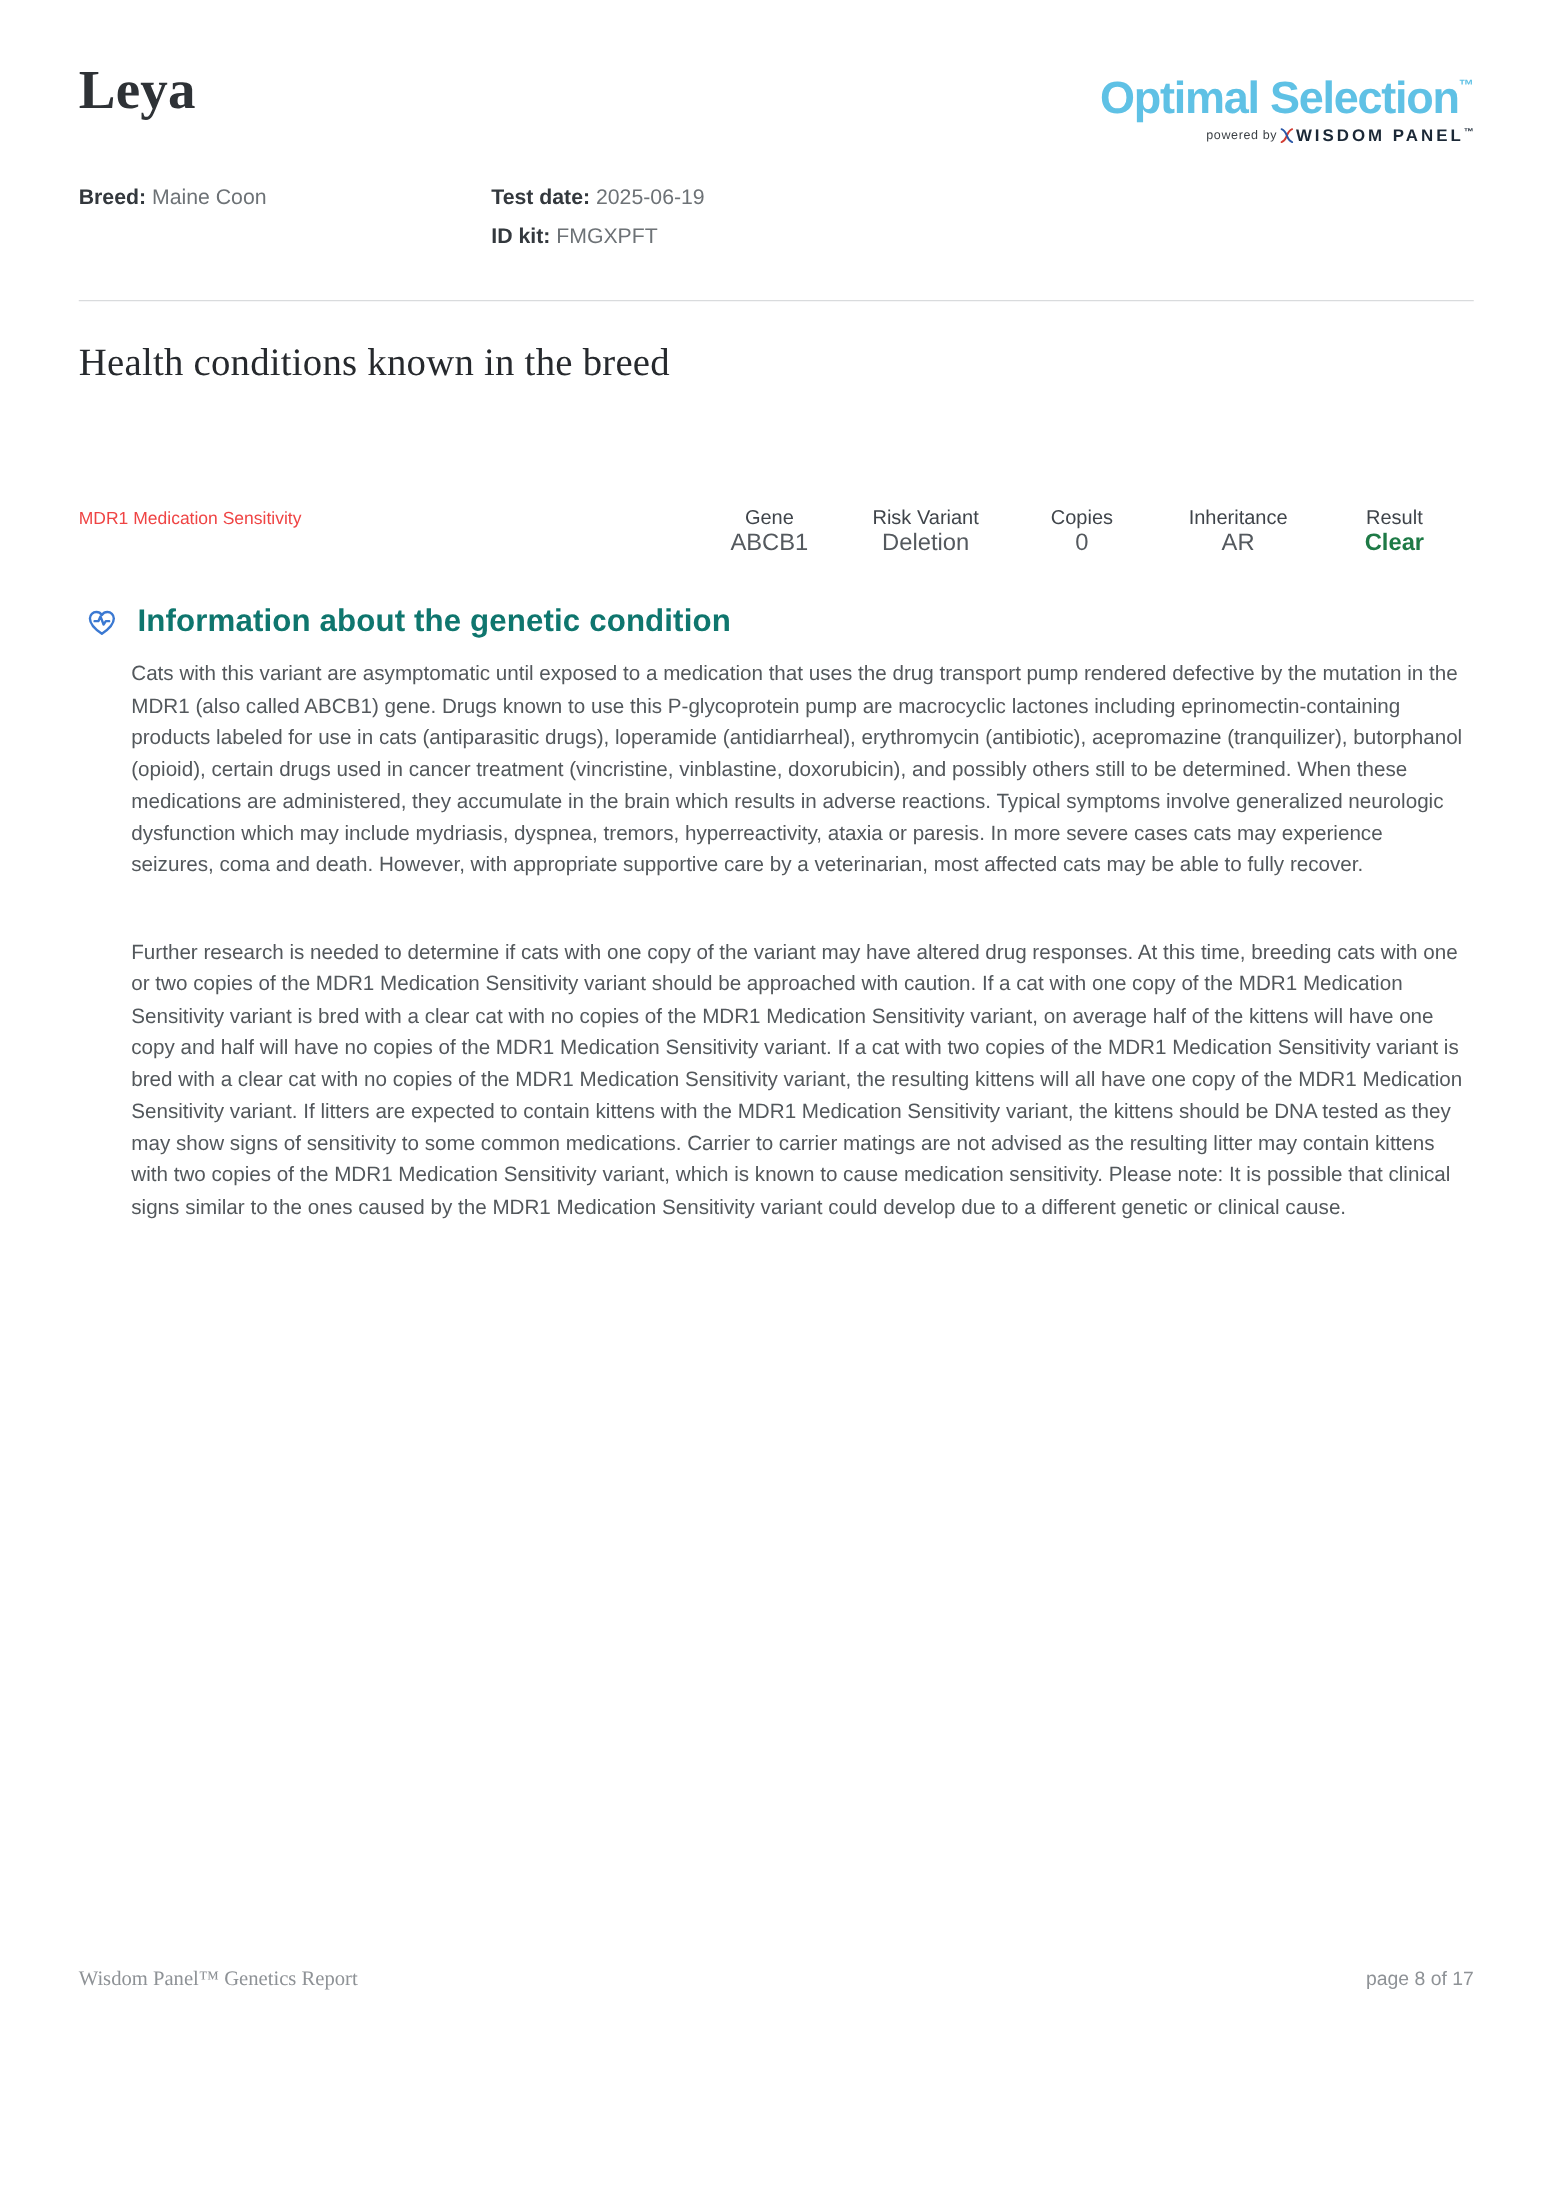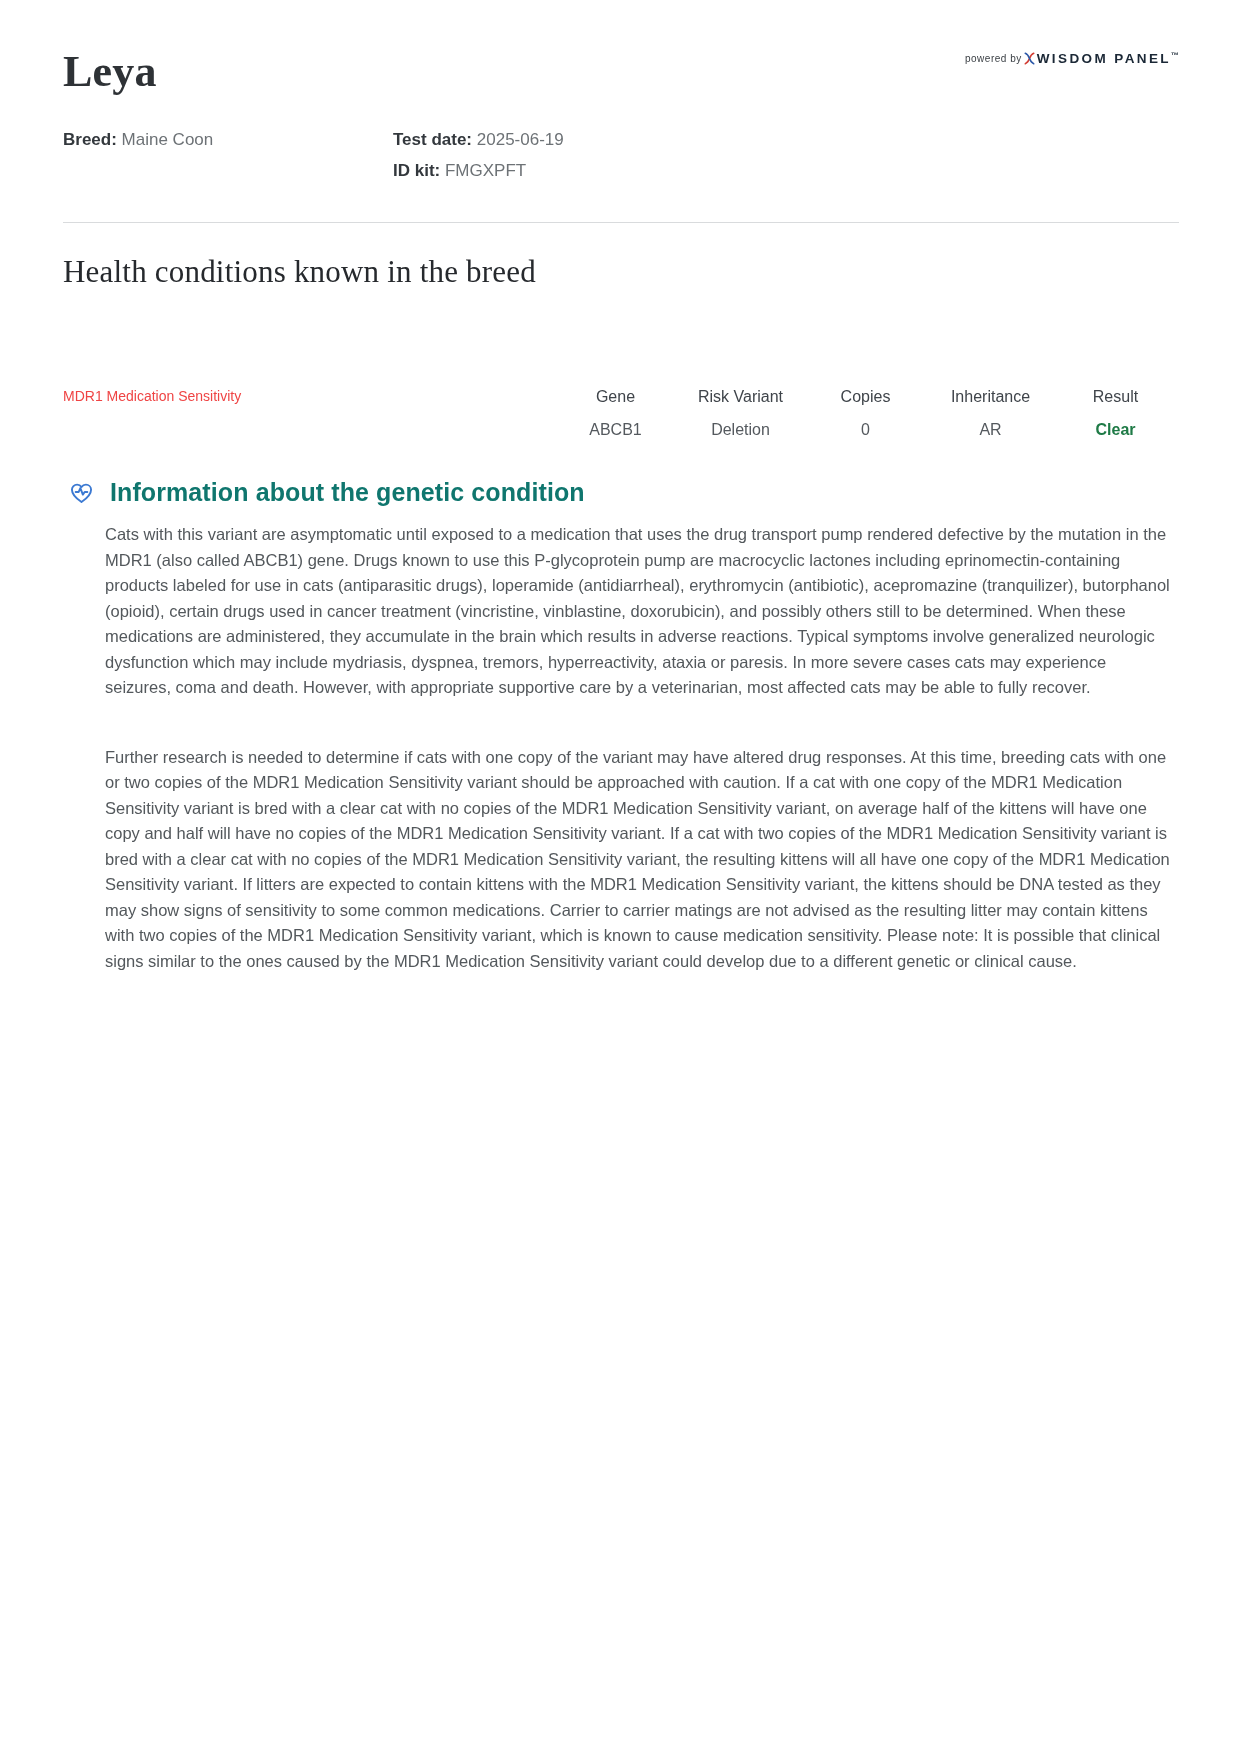--- a/index.html
+++ b/index.html
@@ -98,21 +98,21 @@
   .cond-name {
     width: 490px;
     font-size: 14px;
     font-weight: 400;
     color: #ef4444;
     padding-top: 1px;
   }
   .cond-cols { display: flex; flex: 1; }
   .cond-col { width: 125px; text-align: center; }
   .col-header { font-size: 16px; color: #3f444a; line-height: 20px; }
-  .col-value  { font-size: 16px; color: #54595e; margin-top: 13px; line-height: 20px; }
+  .col-value  { font-size: 19px; color: #54595e; line-height: 20px; }
   .col-value.result-clear { color: #1e7a46; font-weight: 700; }
 
   
   .section { margin-top: 38px; }
   .section + .section { margin-top: 44px; }
   .section-header { display: flex; align-items: center; gap: 15px; }
   .section-icon { width: 27px; height: 27px; margin-left: 5px; flex: none; }
   .section-title-sm {
     font-size: 25px;
     font-weight: 700;
@@ -147,20 +147,21 @@
 </style>
 </head>
 <body>
 
 <div class="page">
 
   <div class="header-top">
     <h1 class="pet-name">Leya</h1>
 
     <div class="logo">
+      <div class="logo-brand"><span>Optimal Selection</span><sup>™</sup></div>
       <div class="logo-sub">
         <span class="powered-by">powered by</span>
         <span class="dna-icon">
           <svg viewBox="0 0 16 16" width="15" height="15" fill="none" stroke-linecap="round">
             <path d="M3.5 13.5C9 11.5 7 4.5 12.5 2.5" stroke="#d23c32" stroke-width="1.7"></path>
             <path d="M3.5 2.5C9 4.5 7 11.5 12.5 13.5" stroke="#2b57a7" stroke-width="1.7"></path>
           </svg>
         </span>
         <span class="partner-name"><span>WISDOM PANEL</span><sup>™</sup></span>
       </div>
@@ -226,14 +227,18 @@
       </span>
       <span class="section-title-sm">Information about the genetic condition</span>
     </div>
     <p class="section-body">Cats with this variant are asymptomatic until exposed to a medication that uses the drug transport pump rendered defective by the mutation in the MDR1 (also called ABCB1) gene. Drugs known to use this P-glycoprotein pump are macrocyclic lactones including eprinomectin-containing products labeled for use in cats (antiparasitic drugs), loperamide (antidiarrheal), erythromycin (antibiotic), acepromazine (tranquilizer), butorphanol (opioid), certain drugs used in cancer treatment (vincristine, vinblastine, doxorubicin), and possibly others still to be determined. When these medications are administered, they accumulate in the brain which results in adverse reactions. Typical symptoms involve generalized neurologic dysfunction which may include mydriasis, dyspnea, tremors, hyperreactivity, ataxia or paresis. In more severe cases cats may experience seizures, coma and death. However, with appropriate supportive care by a veterinarian, most affected cats may be able to fully recover.</p>
   </div>
 
   <div class="section">
     <p class="section-body">Further research is needed to determine if cats with one copy of the variant may have altered drug responses. At this time, breeding cats with one or two copies of the MDR1 Medication Sensitivity variant should be approached with caution. If a cat with one copy of the MDR1 Medication Sensitivity variant is bred with a clear cat with no copies of the MDR1 Medication Sensitivity variant, on average half of the kittens will have one copy and half will have no copies of the MDR1 Medication Sensitivity variant. If a cat with two copies of the MDR1 Medication Sensitivity variant is bred with a clear cat with no copies of the MDR1 Medication Sensitivity variant, the resulting kittens will all have one copy of the MDR1 Medication Sensitivity variant. If litters are expected to contain kittens with the MDR1 Medication Sensitivity variant, the kittens should be DNA tested as they may show signs of sensitivity to some common medications. Carrier to carrier matings are not advised as the resulting litter may contain kittens with two copies of the MDR1 Medication Sensitivity variant, which is known to cause medication sensitivity. Please note: It is possible that clinical signs similar to the ones caused by the MDR1 Medication Sensitivity variant could develop due to a different genetic or clinical cause.</p>
   </div>
 
+  <div class="footer">
+    <span class="footer-left">Wisdom Panel™ Genetics Report</span>
+    <span class="footer-right">page 8 of 17</span>
+  </div>
 
 </div>
 
 </body></html>

